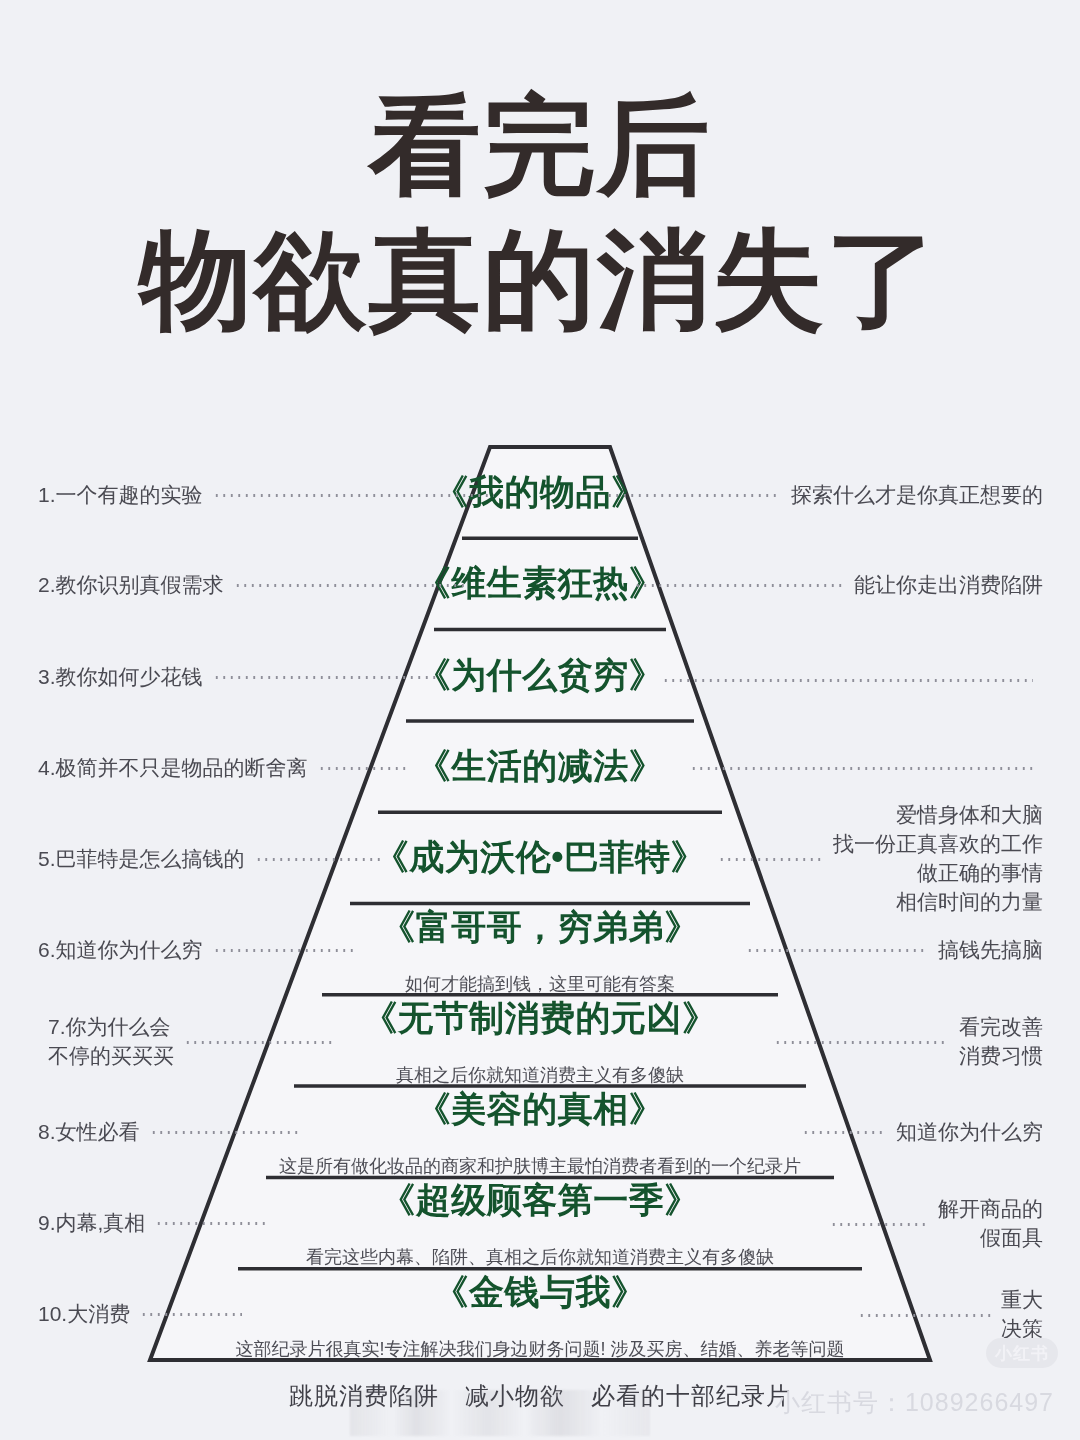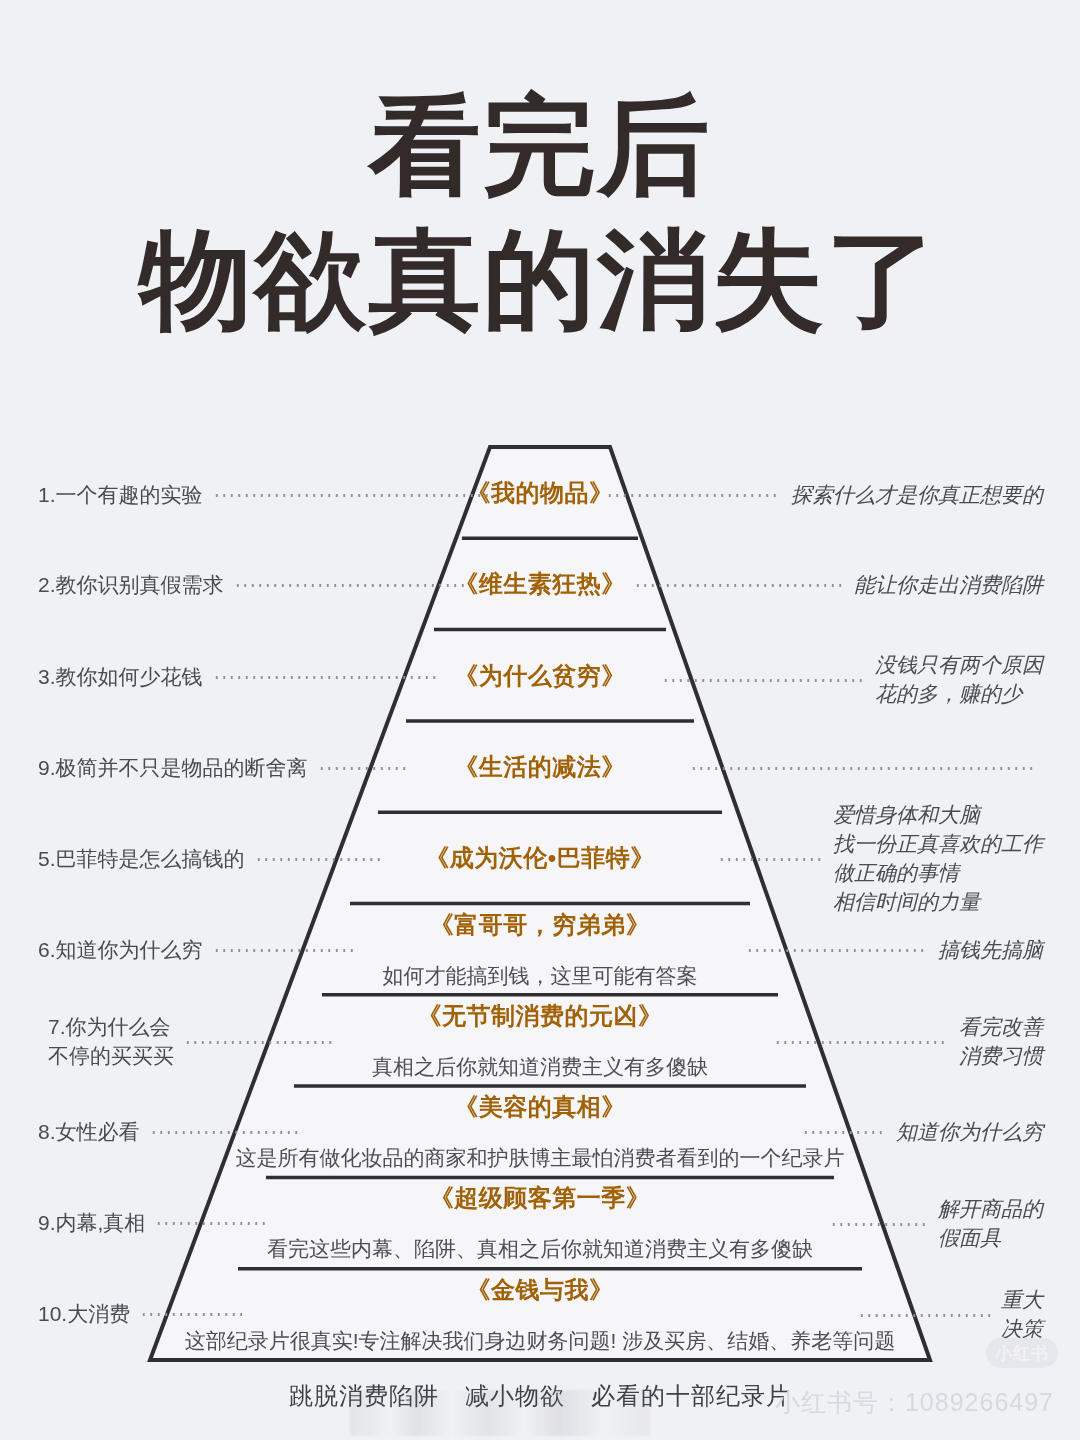--- a/index.html
+++ b/index.html
@@ -50,48 +50,48 @@
     position: absolute;
     left: 0;
     width: 1080px;
     text-align: center;
     display: flex;
     flex-direction: column;
     justify-content: center;
     align-items: center;
   }
   .row-title {
-    font-size: 24px;
+    font-size: 35px;
     font-weight: 900;
-    color: #a16207;
+    color: #14532d;
     letter-spacing: 0.5px;
     white-space: nowrap;
   }
   .row-sub {
-    font-size: 21px;
+    font-size: 18px;
     font-weight: 400;
     color: #4d4d55;
     margin-top: 21px;
     white-space: nowrap;
   }
 
   
   .side {
     position: absolute;
     display: flex;
     align-items: center;
     font-size: 21px;
     color: #4a4a52;
     line-height: 1.38;
     white-space: nowrap;
   }
   .side-left  { left: 38px; justify-content: flex-start; }
   .side-right { right: 37px; justify-content: flex-end; }
   .side-left .side-text  { text-align: left; }
-  .side-right .side-text { text-align: left; font-style: italic; }
+  .side-right .side-text { text-align: right; }
 
   .leader {
     height: 3px;
     flex: 1 1 auto;
     min-width: 10px;
     background-image: radial-gradient(circle, #8f8f99 1.3px, rgba(0,0,0,0) 1.4px);
     background-size: 7.5px 3px;
     background-repeat: repeat-x;
     background-position: left center;
     align-self: center;
@@ -226,21 +226,21 @@
 </div>
 <div class="side side-left" style="top:565px;height:40px;width:434px;">
   <span class="side-text">2.教你识别真假需求</span>
   <span class="leader"></span>
 </div>
 <div class="side side-left" style="top:657px;height:40px;width:406px;">
   <span class="side-text">3.教你如何少花钱</span>
   <span class="leader"></span>
 </div>
 <div class="side side-left" style="top:748px;height:40px;width:378px;">
-  <span class="side-text">9.极简并不只是物品的断舍离</span>
+  <span class="side-text">4.极简并不只是物品的断舍离</span>
   <span class="leader"></span>
 </div>
 <div class="side side-left" style="top:839px;height:40px;width:350px;">
   <span class="side-text">5.巴菲特是怎么搞钱的</span>
   <span class="leader"></span>
 </div>
 <div class="side side-left" style="top:930px;height:40px;width:322px;">
   <span class="side-text">6.知道你为什么穷</span>
   <span class="leader"></span>
 </div>
@@ -264,21 +264,20 @@
 <div class="side side-right" style="top:475px;height:40px;width:443px;">
   <span class="leader"></span>
   <span class="side-text">探索什么才是你真正想要的</span>
 </div>
 <div class="side side-right" style="top:565px;height:40px;width:415px;">
   <span class="leader"></span>
   <span class="side-text">能让你走出消费陷阱</span>
 </div>
 <div class="side side-right" style="top:648px;height:64px;width:387px;">
   <span class="leader"></span>
-  <span class="side-text ml">没钱只有两个原因<br>花的多，赚的少</span>
 </div>
 <div class="side side-right" style="top:748px;height:40px;width:359px;">
   <span class="leader"></span>
 </div>
 <div class="side side-right" style="top:803px;height:112px;width:331px;">
   <span class="leader"></span>
   <span class="side-text ml">爱惜身体和大脑<br>找一份正真喜欢的工作<br>做正确的事情<br>相信时间的力量</span>
 </div>
 <div class="side side-right" style="top:930px;height:40px;width:303px;">
   <span class="leader"></span>

